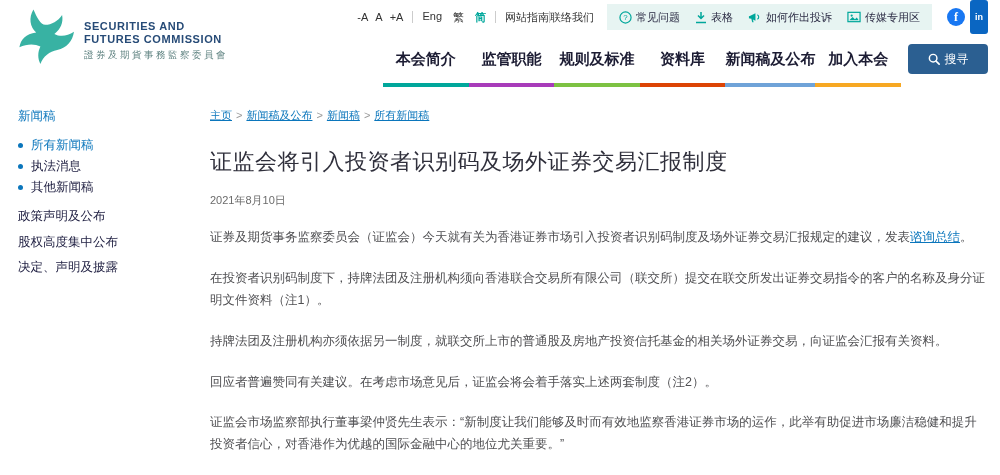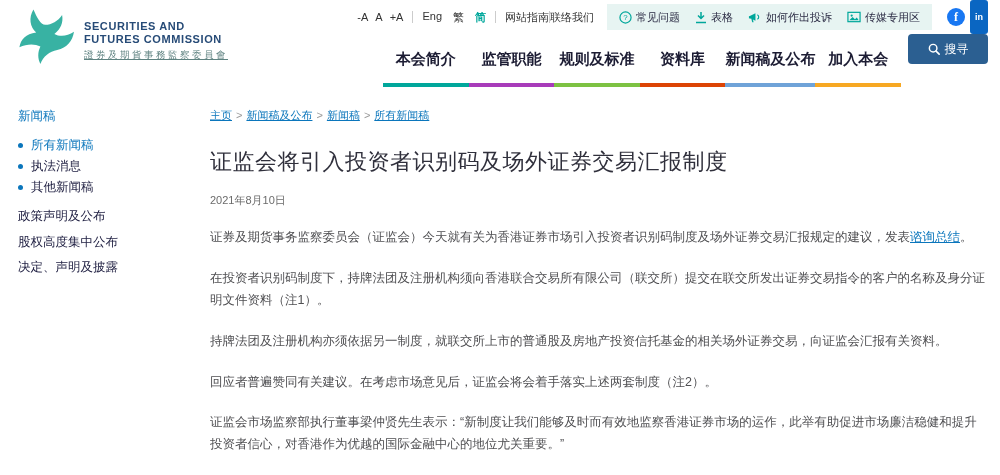--- a/index.html
+++ b/index.html
@@ -6,21 +6,21 @@
   html,body { width:1000px; height:475px; overflow:hidden; background:#fff;
     font-family:"Liberation Sans", sans-serif; }
 
   .header { position:relative; width:1000px; height:90px; background:#fff; }
 
   
   .logo { position:absolute; left:16px; top:8px; display:flex; align-items:flex-end; }
   .logo-bird { width:60px; height:56px; }
   .logo-text { margin-left:8px; padding-bottom:2px; }
   .logo-en { font-size:11px; font-weight:bold; letter-spacing:.6px; color:#274b77; line-height:13px; }
-  .logo-zh { font-size:9.5px; color:#5e8280; letter-spacing:2.5px; margin-top:3px;text-decoration:underline; }
+  .logo-zh { font-size:9.5px; color:#5e8280; letter-spacing:2.5px; margin-top:3px; }
 
   
   .utility { position:absolute; top:5px; right:12px; display:flex; align-items:center;
     gap:9px; font-size:11px; color:#333; height:24px; }
   .u-item { cursor:pointer; color:#333; }
   .u-sep { width:1px; height:12px; background:#ccc; }
   .lang-active { color:#00a79b; font-weight:bold; }
   .quicklinks { display:flex; align-items:center; gap:15px; background:#e7f4f2;
     padding:0 12px; height:26px; margin-left:4px; }
   .ql { display:flex; align-items:center; gap:4px; cursor:pointer; color:#2b2b44; }
@@ -29,21 +29,21 @@
   .fb { width:18px; height:18px; border-radius:50%; background:#1877f2; color:#fff;
     font-size:12px; font-weight:bold; display:flex; align-items:center; justify-content:center;
     font-family:"Liberation Serif", serif; cursor:pointer; }
   .li { width:18px; height:34px; border-radius:3px; background:#0a66c2; color:#fff;
     font-size:9px; font-weight:bold; display:flex; align-items:center; justify-content:center; cursor:pointer; }
 
   
   .nav { position:absolute; left:383px; top:40px; width:518px; display:flex; }
   .nav-item { flex:1; text-align:center; font-size:15px; font-weight:bold; color:#1c1c33;
     padding:10px 0 14px 0; border-bottom:4px solid transparent; cursor:pointer; white-space:nowrap; }
-  .search-btn { position:absolute; right:12px; top:34px; width:80px; height:30px;
+  .search-btn { position:absolute; right:12px; top:44px; width:80px; height:30px;
     background:#2b5f91; border:none; border-radius:4px; color:#fff; font-size:12px;
     display:flex; align-items:center; justify-content:center; gap:5px; cursor:pointer;
     font-family:"Liberation Sans", sans-serif; }
 
   
   .sidebar { position:absolute; left:18px; top:108px; width:180px; font-size:12.5px; }
   .sb-section { color:#0b76bc; margin-bottom:10px; cursor:pointer; }
   .sb-sub { list-style:none; margin-bottom:6px; }
   .sb-sub li { position:relative; padding-left:13px; line-height:21px; color:#222244; cursor:pointer; }
   .sb-sub li::before { content:""; position:absolute; left:0; top:8px; width:5px; height:5px;

